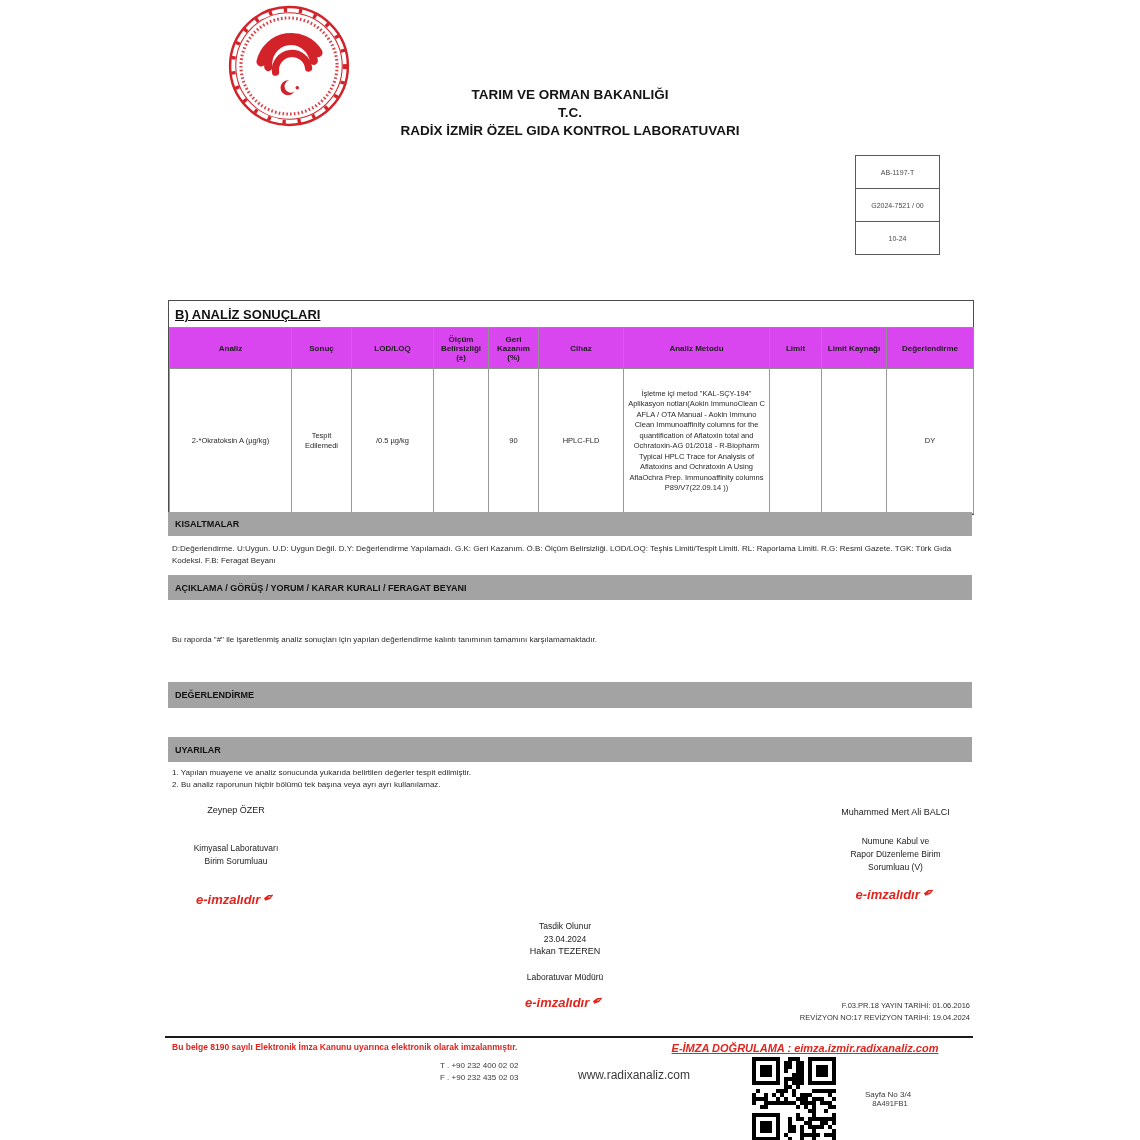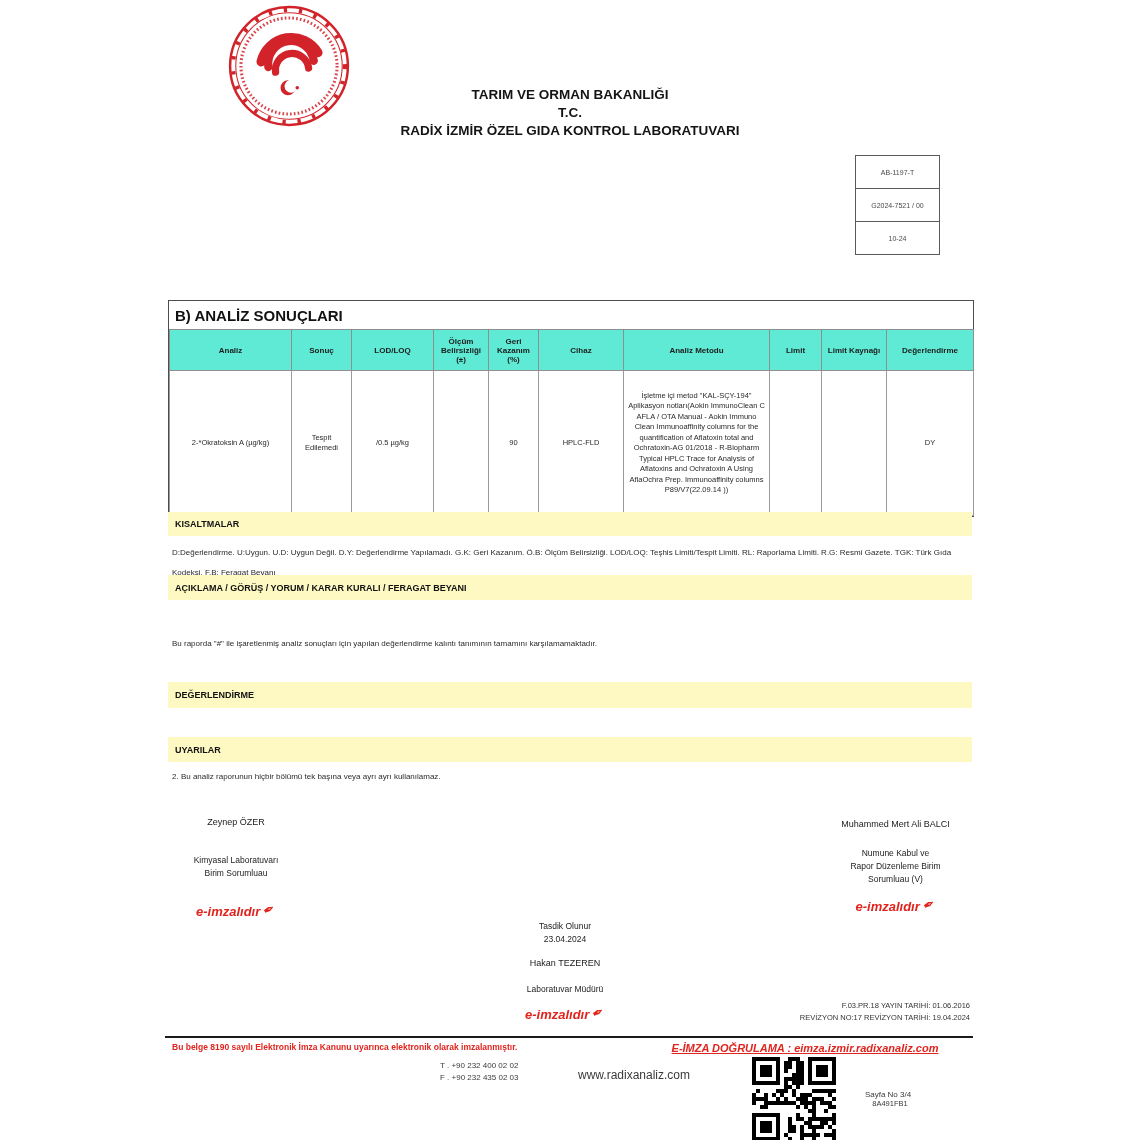--- a/index.html
+++ b/index.html
@@ -13,34 +13,34 @@
     font-size:13.5px;line-height:18px;color:#141414;}
   .report-title{top:199px;left:0;width:1140px;text-align:center;font-weight:bold;
     font-size:14px;letter-spacing:.3px;color:#141414;}
   
   .refboxes{top:155px;left:855px;width:83px;border:1px solid #5a5a5a;}
   .refbox{border-bottom:1px solid #5a5a5a;height:32px;display:flex;align-items:center;
     justify-content:center;font-size:7px;color:#4a4a4a;text-align:center;}
   .refbox:last-child{border-bottom:none;}
   
   .section-box{top:300px;left:168px;width:804px;border:1px solid #4d4d4d;background:#fff;}
-  .section-box-title{padding:6px 6px 5px 6px;font-size:15px;font-weight:bold;color:#111;}
+  .section-box-title{padding:6px 6px 5px 6px;font-size:13px;font-weight:bold;color:#111;text-decoration:underline;}
   table.results{border-collapse:collapse;width:804px;table-layout:fixed;}
-  table.results th{background:#5eead4;border:1px solid #8f8f8f;font-size:8px;
+  table.results th{background:#d946ef;border:1px solid #8f8f8f;font-size:8px;
     font-weight:bold;color:#1c1c1c;padding:3px 2px;height:34px;vertical-align:middle;}
   table.results td{border:1px solid #9a9a9a;font-size:7.5px;color:#2a2a2a;text-align:center;
     vertical-align:middle;padding:2px 3px;height:140px;background:#fff;line-height:1.4;}
   td.method-cell{font-size:7px;line-height:1.45;}
   
-  .graybar{left:168px;width:804px;background:#fef9c3;display:flex;align-items:center;
+  .graybar{left:168px;width:804px;background:#a3a3a3;display:flex;align-items:center;
     font-size:9px;font-weight:bold;color:#111;padding-left:7px;box-sizing:border-box;}
-  .bodytext{left:172px;width:796px;font-size:8px;color:#2a2a2a;line-height:20px;}
+  .bodytext{left:172px;width:796px;font-size:8px;color:#2a2a2a;line-height:12px;}
   
   .sig{display:flex;flex-direction:column;align-items:center;text-align:center;}
-  .sig-name{font-size:9px;color:#222;margin-top:12px;}
+  .sig-name{font-size:9px;color:#222;}
   .sig-role{font-size:8.5px;color:#222;line-height:13px;}
   .esign{color:#e0241e;font-weight:bold;font-style:italic;font-size:13px;white-space:nowrap;}
   .quill{display:inline-block;transform:rotate(-28deg) translateY(-2px);font-size:14px;
     font-style:normal;margin-left:4px;}
   
   .rev-block{top:1000px;left:640px;width:330px;text-align:right;font-size:7.5px;
     color:#333;line-height:12px;}
   .footer-rule{top:1036px;left:165px;width:808px;height:2px;background:#1a1a1a;}
   .legal-red{top:1042px;left:172px;width:440px;font-size:8.5px;font-weight:bold;color:#e0241e;}
   .everify{top:1042px;left:655px;width:300px;font-size:11px;font-weight:bold;color:#e0241e;
@@ -140,20 +140,21 @@
   <div class="abs graybar" style="top:512px;height:24px;">KISALTMALAR</div>
   <div class="abs bodytext" style="top:543px;">D:Değerlendirme. U:Uygun. U.D: Uygun Değil. D.Y: Değerlendirme Yapılamadı. G.K: Geri Kazanım. Ö.B: Ölçüm Belirsizliği. LOD/LOQ: Teşhis Limiti/Tespit Limiti. RL: Raporlama Limiti. R.G: Resmi Gazete. TGK: Türk Gıda Kodeksi. F.B: Feragat Beyanı</div>
 
   <div class="abs graybar" style="top:575px;height:25px;">AÇIKLAMA / GÖRÜŞ / YORUM / KARAR KURALI / FERAGAT BEYANI</div>
   <div class="abs bodytext" style="top:634px;">Bu raporda "#" ile işaretlenmiş analiz sonuçları için yapılan değerlendirme kalıntı tanımının tamamını karşılamamaktadır.</div>
 
   <div class="abs graybar" style="top:682px;height:26px;">DEĞERLENDİRME</div>
 
   <div class="abs graybar" style="top:737px;height:25px;">UYARILAR</div>
   <div class="abs bodytext" style="top:767px;">
+    <div>1. Yapılan muayene ve analiz sonucunda yukarıda belirtilen değerler tespit edilmiştir.</div>
     <div>2. Bu analiz raporunun hiçbir bölümü tek başına veya ayrı ayrı kullanılamaz.</div>
   </div>
 
   <div class="abs sig" style="top:805px;left:158px;width:156px;">
     <div class="sig-name">Zeynep  ÖZER</div>
     <div class="sig-role" style="margin-top:27px;">Kimyasal Laboratuvarı</div>
     <div class="sig-role">Birim Sorumluau</div>
     <div class="esign" style="margin-top:23px;">
       <span>e-imzalıdır</span><span class="quill">✒</span>
     </div>

